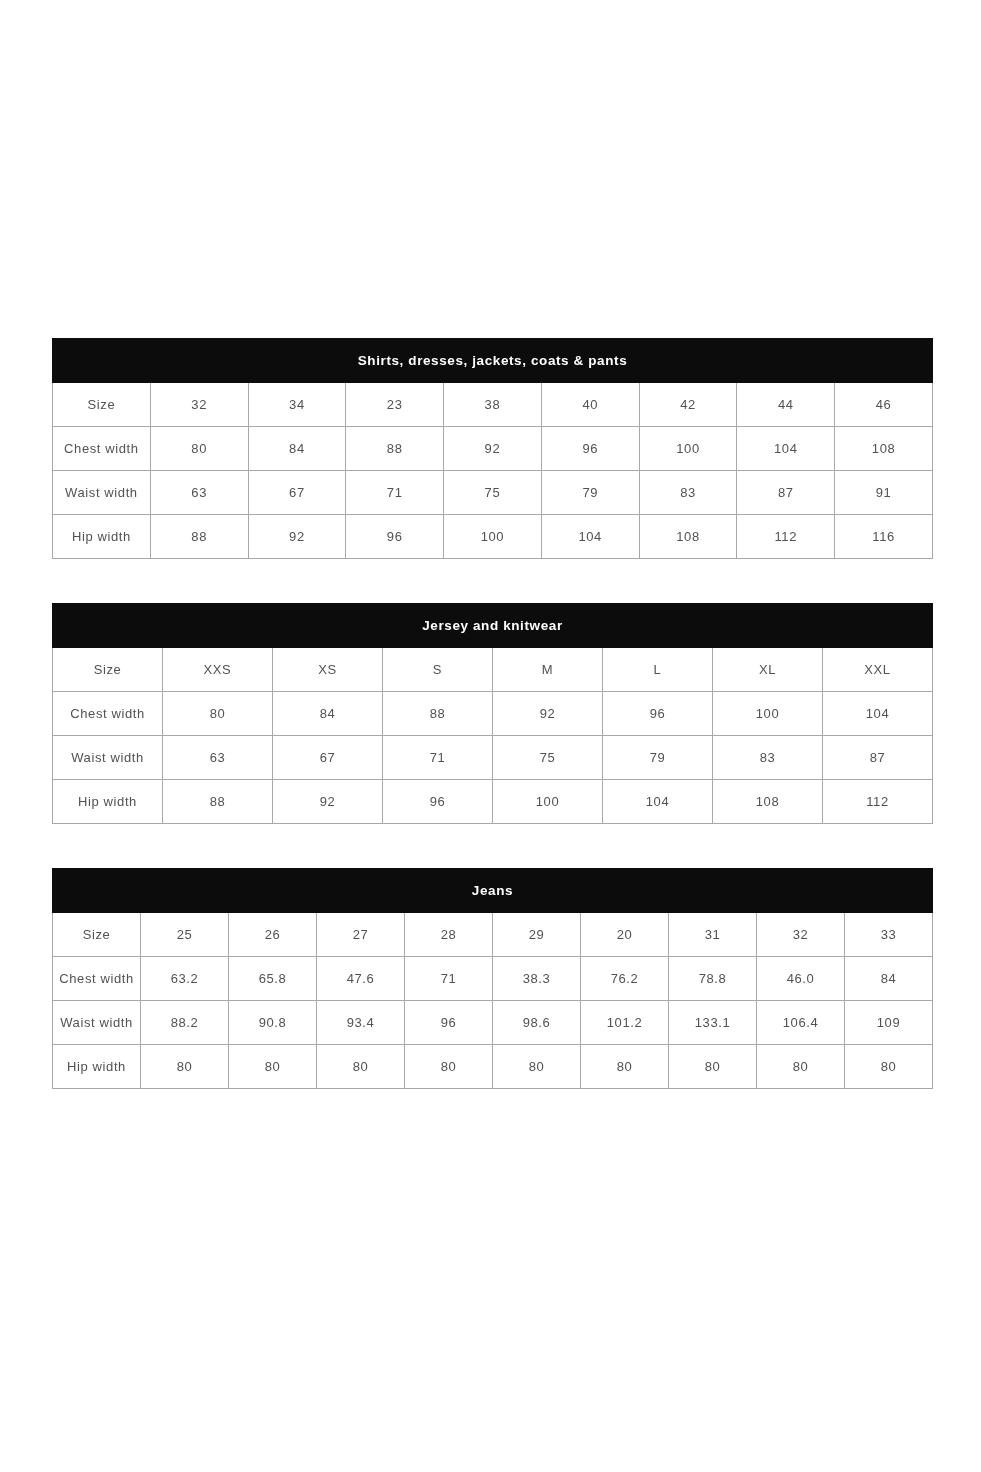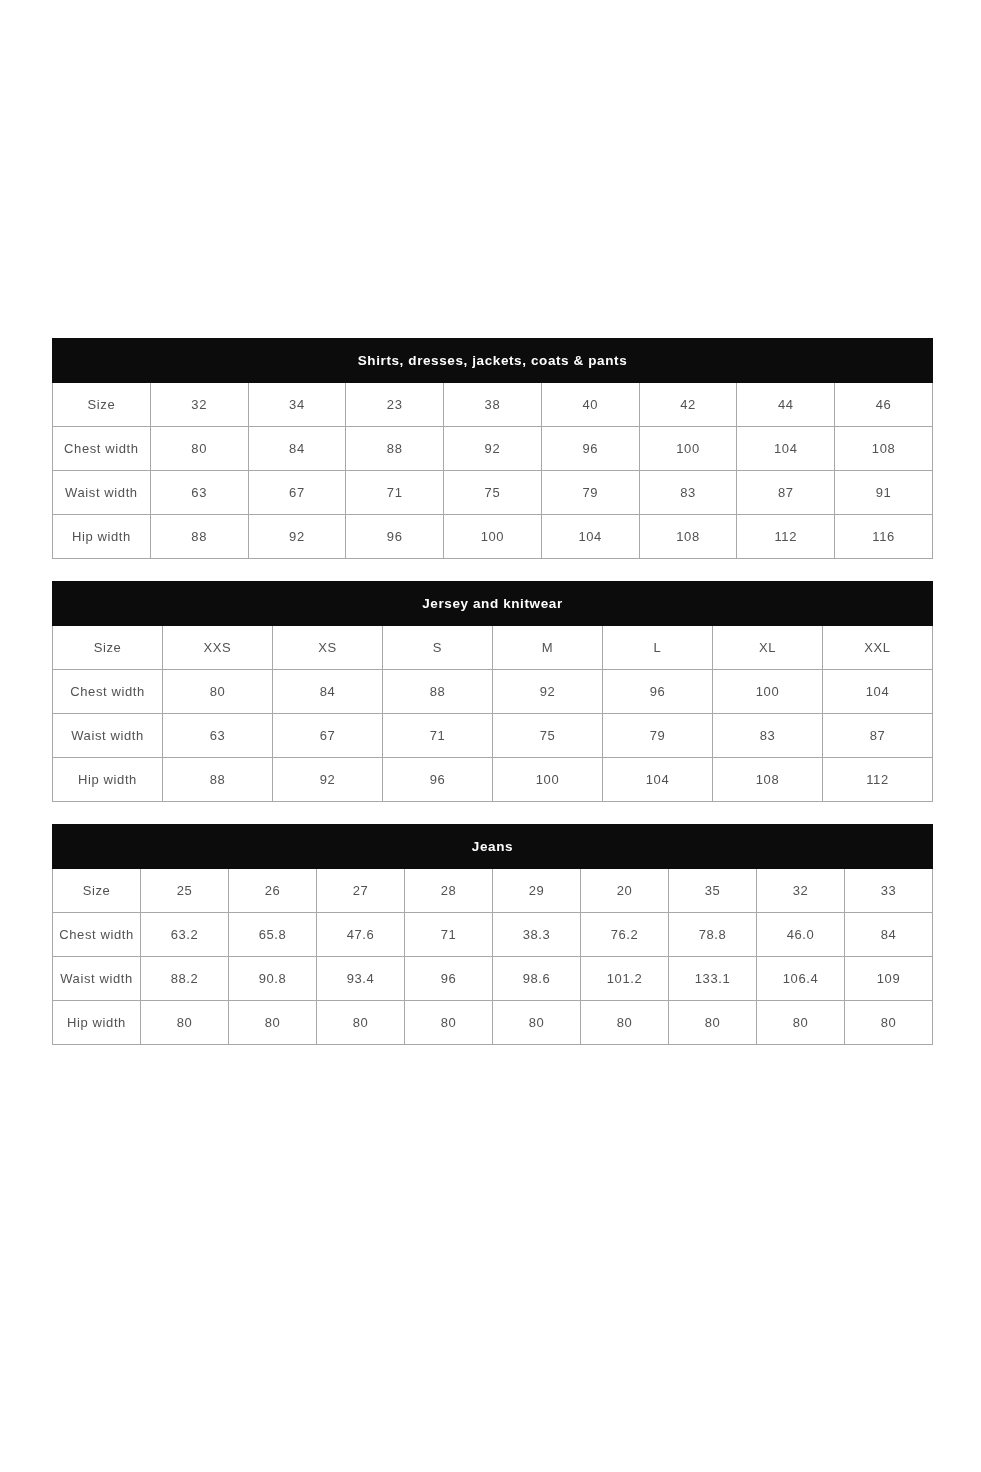--- a/index.html
+++ b/index.html
@@ -15,21 +15,21 @@
   .size-guide {
     position: absolute;
     top: 338px;
     left: 52px;
     width: 881px;
   }
   table.size-table {
     width: 100%;
     border-collapse: collapse;
     table-layout: fixed;
-    margin: 0 0 22px 0;
+    margin: 0 0 44px 0;
     background: var(--table-bg, #ffffff);
     padding-left: 12px;
   }
   th.table-title {
     background: var(--header-bg, #0c0c0c);
     color: var(--header-text, #ffffff);
     height: 44px;
     font-size: 13.5px;
     font-weight: bold;
     letter-spacing: 0.6px;
@@ -162,21 +162,21 @@
       </thead>
       <tbody>
         <tr>
           <td class="label-cell">Size</td>
           <td class="value-cell">25</td>
           <td class="value-cell">26</td>
           <td class="value-cell">27</td>
           <td class="value-cell">28</td>
           <td class="value-cell">29</td>
           <td class="value-cell">20</td>
-          <td class="value-cell">35</td>
+          <td class="value-cell">31</td>
           <td class="value-cell">32</td>
           <td class="value-cell">33</td>
         </tr>
         <tr>
           <td class="label-cell">Chest width</td>
           <td class="value-cell">63.2</td>
           <td class="value-cell">65.8</td>
           <td class="value-cell">47.6</td>
           <td class="value-cell">71</td>
           <td class="value-cell">38.3</td>

